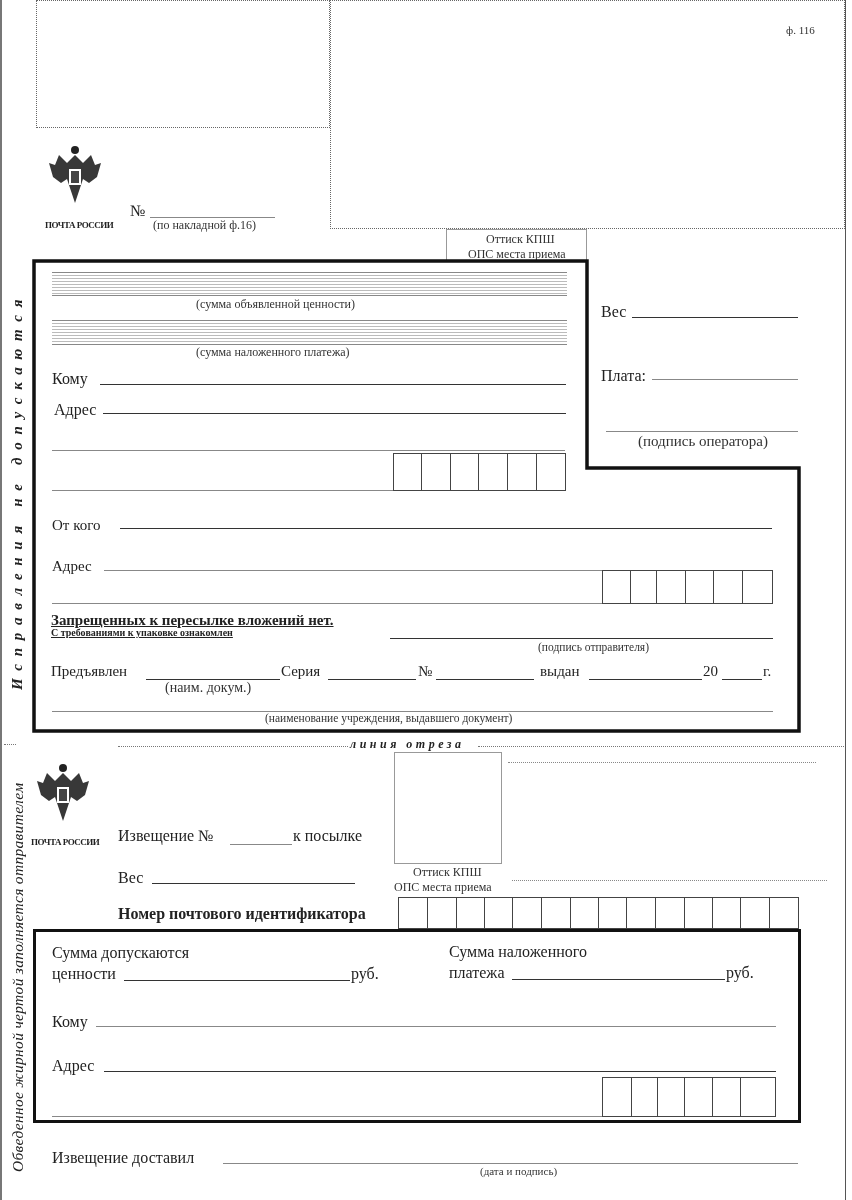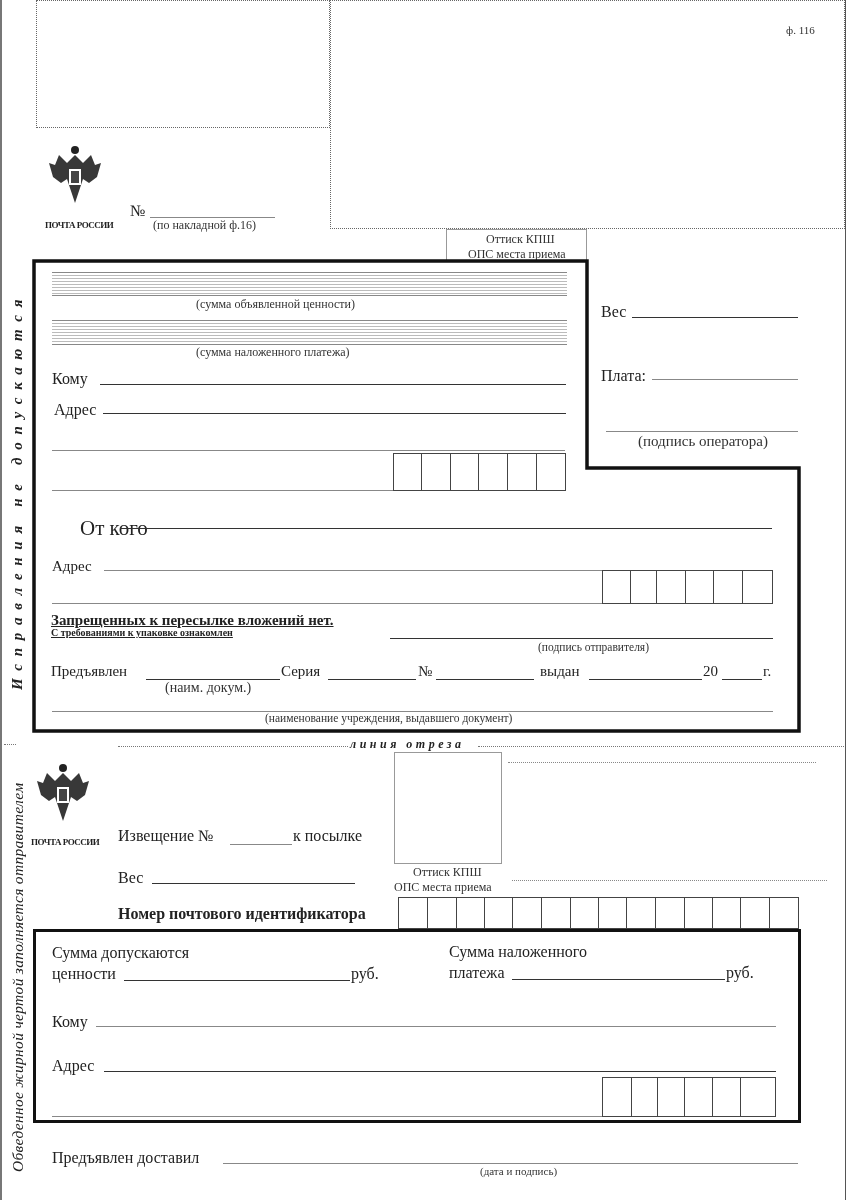--- a/index.html
+++ b/index.html
@@ -78,21 +78,21 @@
     <span style="width:28px"></span>
 </div>
 
 <div class="t" style="left:601px;top:304px;font-size:16px;">Вес</div>
 <div class="line" style="left:632px;top:317px;width:166px;border-top-width:1.6px;"></div>
 <div class="t" style="left:601px;top:368px;font-size:16px;">Плата:</div>
 <div class="line light" style="left:652px;top:379px;width:146px;"></div>
 <div class="line light" style="left:606px;top:431px;width:192px;"></div>
 <div class="t small" style="left:638px;top:434px;font-size:15px;">(подпись оператора)</div>
 
-<div class="t" style="left:52px;top:518px;font-size:21px;margin-left:28px;">От кого</div>
+<div class="t" style="left:52px;top:518px;font-size:15px;">От кого</div>
 <div class="line" style="left:120px;top:528px;width:652px;"></div>
 <div class="t" style="left:52px;top:559px;font-size:15px;">Адрес</div>
 <div class="line light" style="left:104px;top:570px;width:669px;"></div>
 <div class="line light" style="left:52px;top:603px;width:551px;"></div>
 <div class="boxes" style="left:602px;top:570px;width:171px;height:34px;">
   <span style="width:28px"></span>
     <span style="width:27px"></span>
     <span style="width:29px"></span>
     <span style="width:28px"></span>
     <span style="width:30px"></span>
@@ -188,15 +188,15 @@
 <div class="line light" style="left:52px;top:1116px;width:551px;"></div>
 <div class="boxes" style="left:602px;top:1077px;width:174px;height:40px;">
   <span style="width:29px"></span>
     <span style="width:27px"></span>
     <span style="width:27px"></span>
     <span style="width:28px"></span>
     <span style="width:29px"></span>
     <span style="width:34px"></span>
 </div>
 
-<div class="t" style="left:52px;top:1150px;font-size:16px;">Предъявлен доставил</div>
+<div class="t" style="left:52px;top:1150px;font-size:16px;">Извещение доставил</div>
 <div class="line light" style="left:223px;top:1163px;width:575px;"></div>
 <div class="t small" style="left:480px;top:1166px;font-size:11px;">(дата и подпись)</div>
 
 </body></html>

